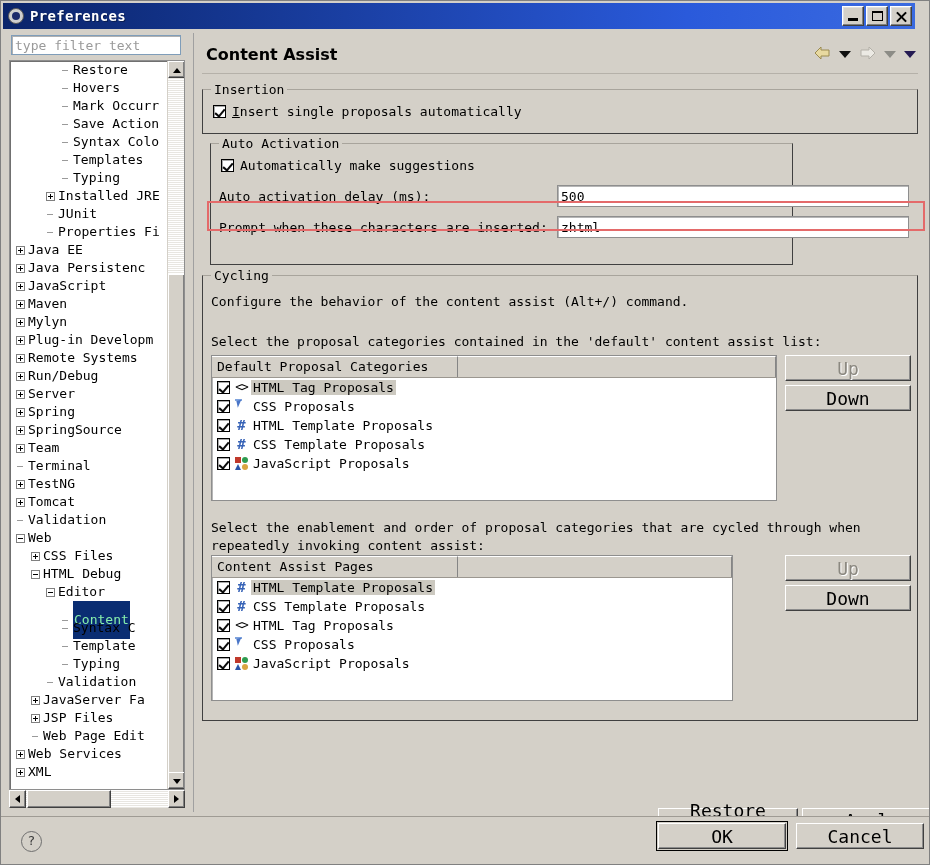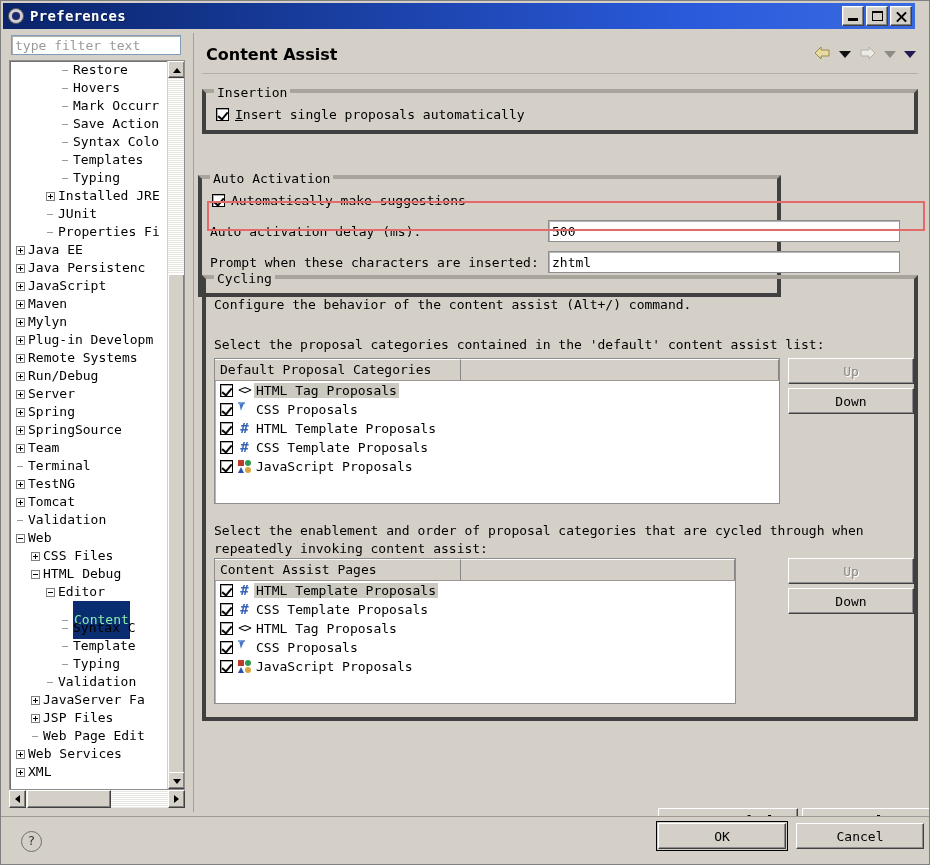--- a/index.html
+++ b/index.html
@@ -219,21 +219,21 @@
     display: flex; align-items: center; gap: 8px;
   }
   .nav-ico { position: relative; width: 17px; height: 16px; }
   .chev { width: 0; height: 0; border-left: 6px solid transparent; border-right: 6px solid transparent; }
   .chev.black { border-top: 7px solid #101010; }
   .chev.gray  { border-top: 7px solid #8c8c86; }
   .chev.dark  { border-top: 7px solid #241a52; }
 
   .group {
     position: absolute;
-    border: 4px solid #404040;
+    border: 1px solid #404040;
     border-top-color: #a8a49c;
     box-sizing: border-box;
   }
   .group > .glabel {
     position: absolute; top: -8px; left: 8px;
     background: #d4d0c8; padding: 0 3px;
     font-size: 13px; color: #000;
     font-family: "DejaVu Sans Mono","Liberation Mono",monospace;
     white-space: nowrap;
   }
@@ -313,21 +313,21 @@
   .ricon.js .tri { position:absolute; left:2px; top:8px; width:0;height:0; border-left:3px solid transparent;border-right:3px solid transparent;border-bottom:6px solid #2a53a8; }
   .ricon.js .ci2 { position:absolute; left:9px; top:8px; width:6px; height:6px; border-radius:50%; background:#d9a441; }
 
   .btn {
     background: #d4d0c8;
     border-top: 1px solid #ffffff; border-left: 1px solid #ffffff;
     border-right: 1px solid #404040; border-bottom: 1px solid #404040;
     box-shadow: inset -1px -1px 0 #8c8c8c;
     box-sizing: border-box;
     font-family: "DejaVu Sans Mono","Liberation Mono",monospace;
-    font-size: 13px; color: #000;
+    font-size: 18px; color: #000;
     text-align: center; cursor: default;
     display: flex; align-items: center; justify-content: center;
   }
   .btn.disabled { color: #8b8880; text-shadow: 1px 1px 0 #ffffff; }
   .btn.default {
     outline: 1px solid #000; outline-offset: 1px;
   }
 
   .bottom-sep {
     position: absolute; left: 0; top: 815px; width: 930px; height: 1px;
@@ -473,21 +473,21 @@
       </div>
 
       <div class="group" style="left:8px; top:56px; width:716px; height:45px;">
         <span class="glabel">Insertion</span>
         <div style="position:absolute;left:10px;top:14px;display:flex;align-items:center;gap:6px;">
           <span class="cbox checked thick"></span>
           <span class="lbl-txt"><u>I</u><span>nsert single proposals automatically</span></span>
         </div>
       </div>
 
-      <div class="group" style="left:4px; top:110px; width:583px; height:122px;margin-top:32px;">
+      <div class="group" style="left:16px; top:110px; width:583px; height:122px;">
         <span class="glabel">Auto Activation</span>
 
         <div style="position:absolute;left:10px;top:14px;display:flex;align-items:center;gap:6px;">
           <span class="cbox checked thick"></span>
           <span class="lbl-txt"><span>Automatically make suggestions</span></span>
         </div>
 
         <div style="position:absolute;left:8px;top:45px;">
           <span class="lbl-txt">Auto activation delay (ms):</span>
         </div>

